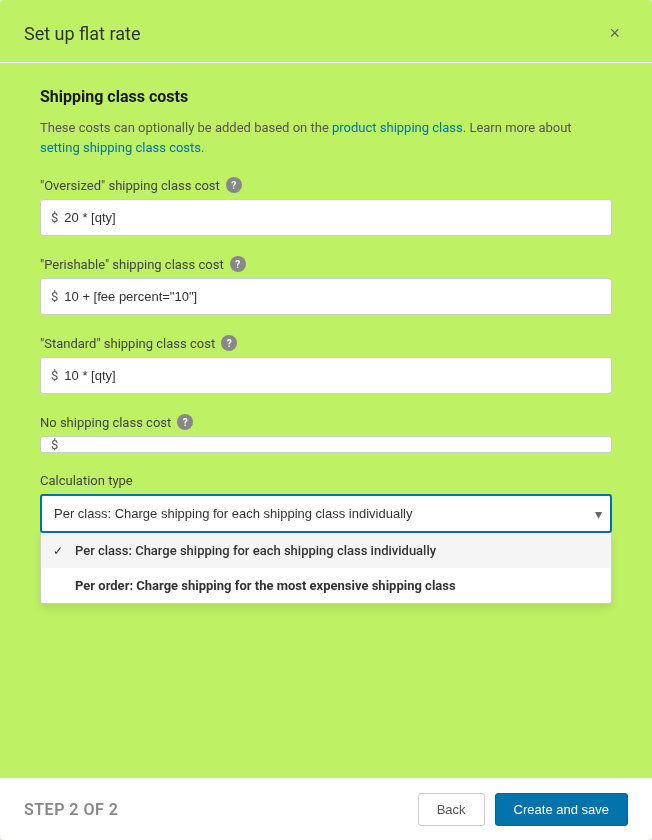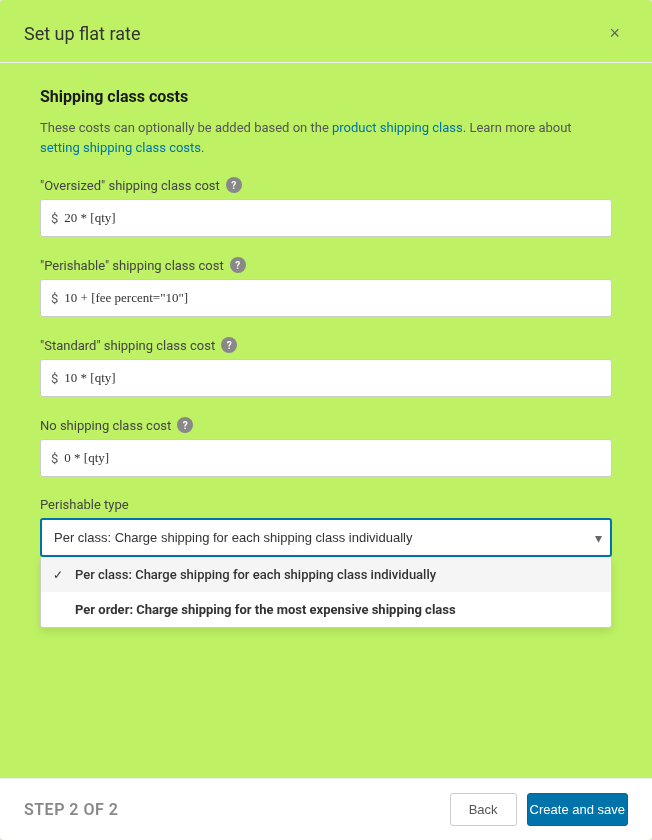--- a/index.html
+++ b/index.html
@@ -106,21 +106,20 @@
       font-size: 13px;
     }
     .field-input {
       flex: 1;
       border: none;
       outline: none;
       padding: 10px 0;
       font-size: 13px;
       color: #333;
       background: transparent;
-      font-family: Liberation Serif, serif;
     }
     .calc-type-section {
       margin-bottom: 8px;
       position: relative;
     }
     .calc-label {
       font-size: 13px;
       color: #444;
       margin-bottom: 6px;
     }
@@ -206,21 +205,21 @@
       color: #555;
       padding: 8px 18px;
       border-radius: 3px;
       font-size: 13px;
       cursor: pointer;
     }
     .btn-primary {
       background: #0073aa;
       border: 1px solid #006799;
       color: #fff;
-      padding: 8px 2px;
+      padding: 8px 18px;
       border-radius: 3px;
       font-size: 13px;
       cursor: pointer;
       font-weight: 500;
     }
   </style>
 </head>
 <body>
 
 <div class="modal-container">
@@ -270,26 +269,25 @@
       </div>
     </div>
 
     <div class="field-group">
       <div class="field-label">
         <span>No shipping class cost</span>
         <span class="help-icon">?</span>
       </div>
       <div class="input-wrapper">
         <span class="currency-symbol">$</span>
-        <input class="field-input" type="text" value="0 * [qty]" style="">
       </div>
     </div>
 
     <div class="calc-type-section">
-      <div class="calc-label">Perishable type</div>
+      <div class="calc-label">Calculation type</div>
       <div class="select-wrapper">
         <select class="select-field">
           <option value="per_class">Per class: Charge shipping for each shipping class individually</option>
           <option value="per_order">Per order: Charge shipping for the most expensive shipping class</option>
         </select>
         <span class="select-arrow">▾</span>
       </div>
 
       <div class="dropdown-menu">
         <div class="dropdown-item selected">

